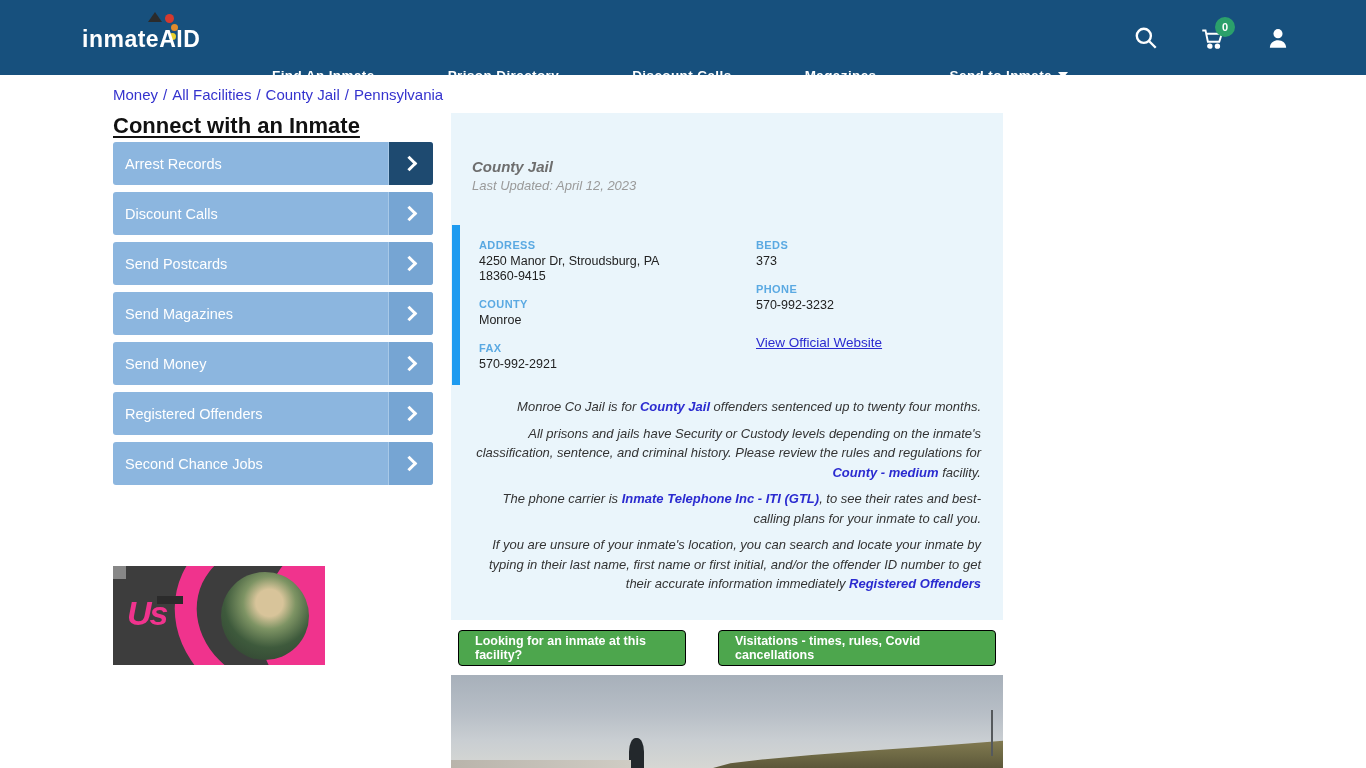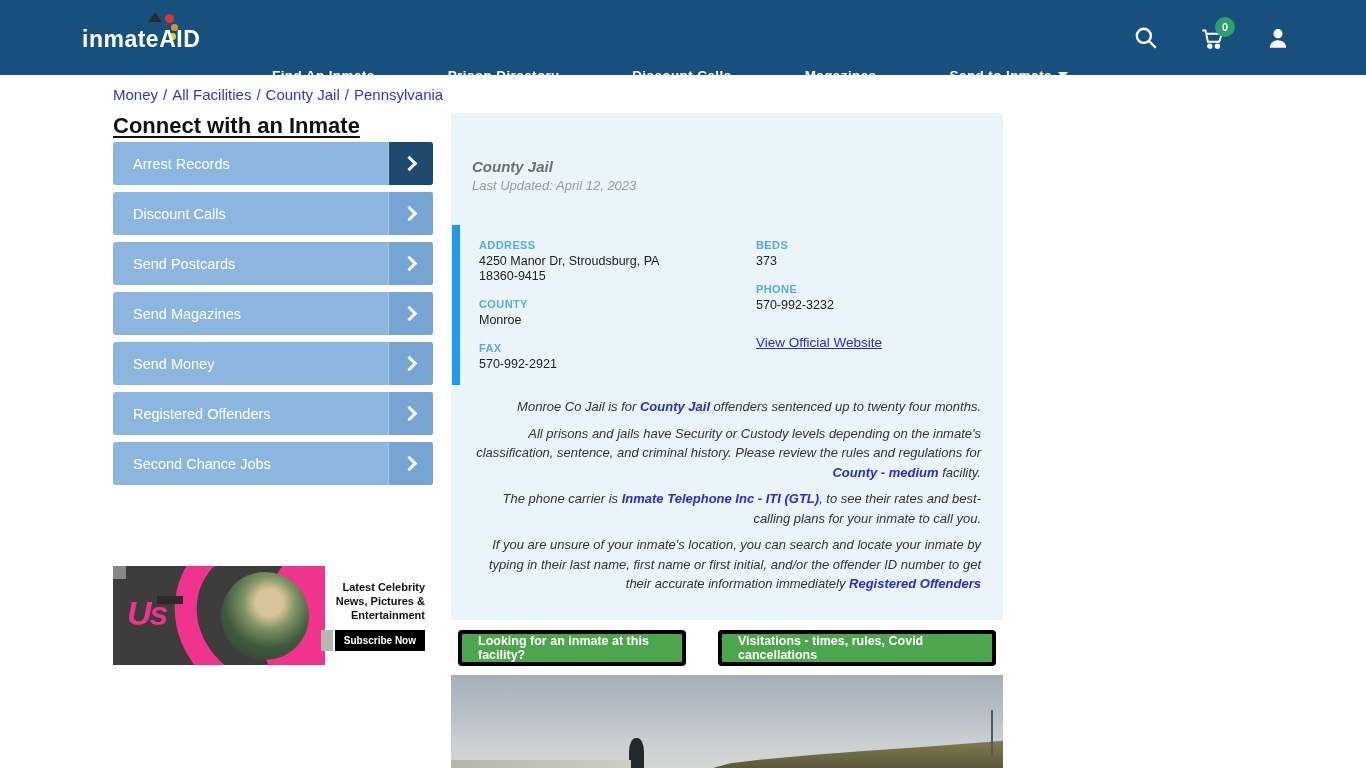--- a/index.html
+++ b/index.html
@@ -26,21 +26,21 @@
 
   
   .breadcrumb { position:absolute; left:113px; top:86px; font-size:15px; color:#3533CE; }
   .breadcrumb a { color:#3533CE; text-decoration:none; cursor:pointer; }
   .breadcrumb .sep { margin:0 5px; }
 
   
   .sidebar-heading { position:absolute; left:113px; top:113px; font-size:22px; font-weight:bold; color:#111; text-decoration:underline; text-underline-offset:3px; }
   .sidebar { position:absolute; left:113px; top:142px; width:320px; }
   .side-btn { position:relative; width:320px; height:43px; background:#8CB6DF; border-radius:3px; margin-bottom:7px; cursor:pointer; display:flex; align-items:center; }
-  .side-btn .lbl { color:#fff; font-size:14.5px; padding-left:20px; }
+  .side-btn .lbl { color:#fff; font-size:14.5px; padding-left:12px; }
   .side-btn .arrow-zone { position:absolute; right:0; top:0; width:45px; height:43px; background:#76A5D3; border-left:1px solid #a8c9e8; border-radius:0 3px 3px 0; display:flex; align-items:center; justify-content:center; }
   .side-btn.first .arrow-zone { background:#1E4A70; }
   .chevron-right { display:inline-block; width:11px; height:11px; border-top:3.5px solid #fff; border-right:3.5px solid #fff; transform:rotate(45deg); margin-right:3px; }
 
   
   .ad { position:absolute; left:113px; top:566px; width:320px; height:99px; background:#fff; overflow:hidden; cursor:pointer; }
   .ad-dark { position:absolute; left:0; top:0; width:212px; height:99px; background:#3d3d3d; overflow:hidden; }
   .ad-swoosh1 { position:absolute; left:60px; top:-40px; width:200px; height:180px; border-radius:50%; border:22px solid #F0338D; transform:rotate(25deg); }
   .ad-swoosh2 { position:absolute; left:150px; top:-30px; width:120px; height:160px; border-radius:50%; background:#F0338D; transform:rotate(18deg); }
   .ad-photo { position:absolute; left:108px; top:6px; width:88px; height:88px; border-radius:50%; background:radial-gradient(circle at 55% 35%, #d8c49a 0 18%, #7e9464 35%, #3e5a3c 60%, #2c3b2e 100%); }
@@ -65,21 +65,21 @@
   .info-col.right { left:304px; width:220px; }
   .info-label { font-size:11px; font-weight:bold; color:#5AA9E2; letter-spacing:0.4px; margin-top:14px; }
   .info-value { font-size:12.5px; color:#222; margin-top:3px; line-height:15px; }
   .info-link { display:inline-block; font-size:13.5px; color:#2A2AD0; text-decoration:underline; margin-top:22px; cursor:pointer; }
 
   .paras { position:absolute; left:20px; top:284px; width:510px; }
   .paras p { font-size:13px; font-style:italic; color:#333; line-height:19.5px; margin-bottom:7px;text-align:right; }
   .paras p .plink { color:#2B2BD0; font-weight:bold; cursor:pointer; }
 
   .cta-row { position:absolute; left:451px; top:630px; width:552px; height:36px; }
-  .green-btn { position:absolute; top:0; height:36px; background:#4DA64D; border:4px solid #000000; border-radius:4px; color:#fff; font-size:12.5px; font-weight:bold; font-family:"Liberation Sans", sans-serif; display:flex; align-items:center; justify-content:center; cursor:pointer; padding:0 16px; }
+  .green-btn { position:absolute; top:0; height:36px; background:#4DA64D; border:1px solid #000000; border-radius:4px; color:#fff; font-size:12.5px; font-weight:bold; font-family:"Liberation Sans", sans-serif; display:flex; align-items:center; justify-content:center; cursor:pointer; padding:0 16px; }
   .green-btn.b1 { left:7px; width:228px; }
   .green-btn.b2 { left:267px; width:278px; }
 
   
   .photo { position:absolute; left:451px; top:675px; width:552px; height:93px; background:linear-gradient(180deg,#a7b0ba 0%,#b7bec6 40%,#c9ced2 70%,#d6d7d3 100%); overflow:hidden; }
   .photo .trees { position:absolute; right:0; bottom:0; width:290px; height:34px; background:linear-gradient(180deg,#8a8157 0%,#6f6a45 60%,#5c573a 100%); clip-path:polygon(0 100%, 6% 86%, 18% 74%, 34% 62%, 52% 50%, 72% 38%, 88% 28%, 100% 20%, 100% 100%); }
   .photo .tower { position:absolute; left:178px; bottom:0; width:15px; height:30px; background:#23282c; border-radius:45% 45% 0 0; }
   .photo .pole { position:absolute; right:10px; bottom:12px; width:2px; height:46px; background:#55595c; }
   .photo .road { position:absolute; left:0; bottom:0; width:180px; height:8px; background:linear-gradient(90deg,#b9b4ab,#cfccc4); }
 </style>
@@ -179,24 +179,20 @@
 
 <div class="ad">
   <div class="ad-dark">
     <div class="ad-swoosh1"></div>
     <div class="ad-swoosh2"></div>
     <div class="ad-photo"></div>
     <div class="ad-brand">Us</div>
     <div class="ad-brand-tag"></div>
   </div>
   <div class="ad-gray-sq"></div>
-  <div class="ad-right">
-    <div class="ad-headline">Latest Celebrity News, Pictures &amp; Entertainment</div>
-    <div class="ad-cta"><span class="ad-cta-sq"></span><span>Subscribe Now</span></div>
-  </div>
 </div>
 
 <div class="panel">
   <div class="fac-sub">County Jail</div>
   <div class="fac-upd">Last Updated: April 12, 2023</div>
 
   <div class="info-card">
     <div class="info-bar"></div>
     <div class="info-col left">
       <div class="info-label">ADDRESS</div>

